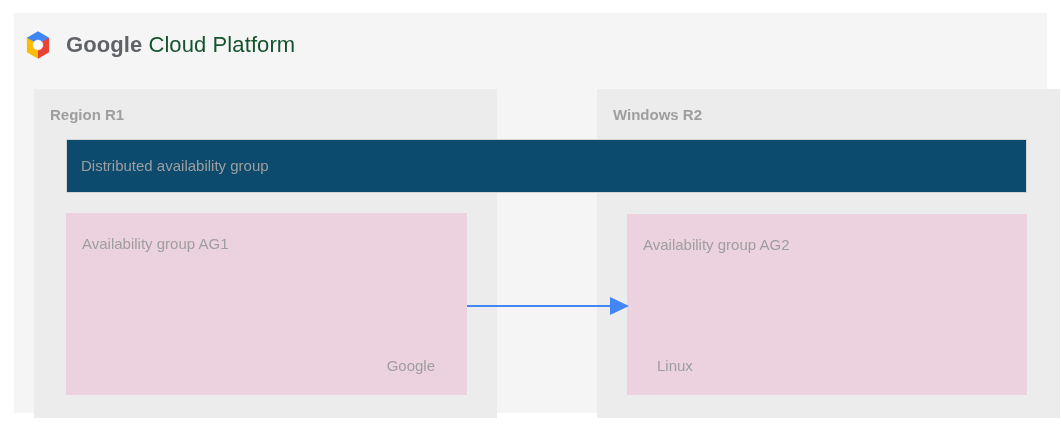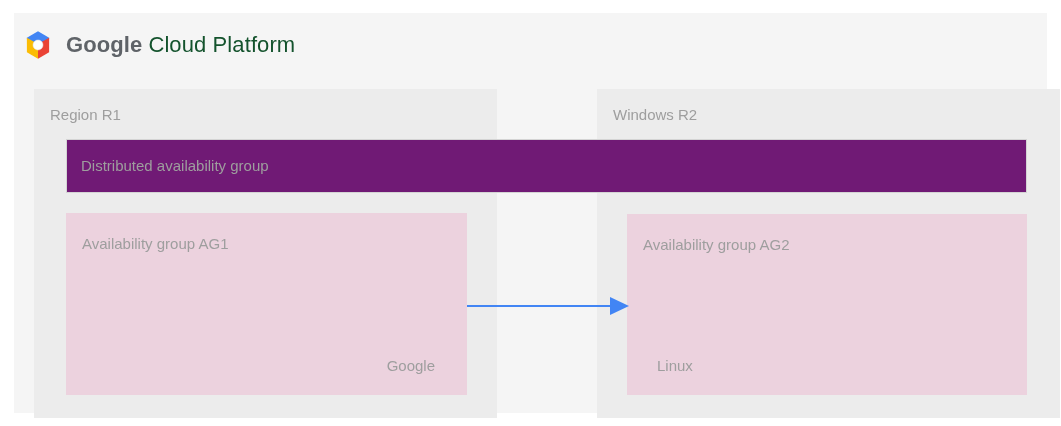--- a/index.html
+++ b/index.html
@@ -81,30 +81,31 @@
     width: 463px;
     height: 329px;
   }
   .region-label {
     position: absolute;
     left: 16px;
     top: 17px;
     font-size: 15px;
     color: #9e9e9e;
     white-space: nowrap;
+    font-weight: bold;
   }
 
   
   .dag-box {
     position: absolute;
     left: 52px;
     top: 126px;
     width: 961px;
     height: 54px;
-    background: #701a75;
+    background: #0c4a6e;
     border: 1px solid #d4d4d4;
     box-sizing: border-box;
   }
   .dag-label {
     position: absolute;
     left: 14px;
     top: 17px;
     font-size: 15px;
     color: #9e9e9e;
     white-space: nowrap;

